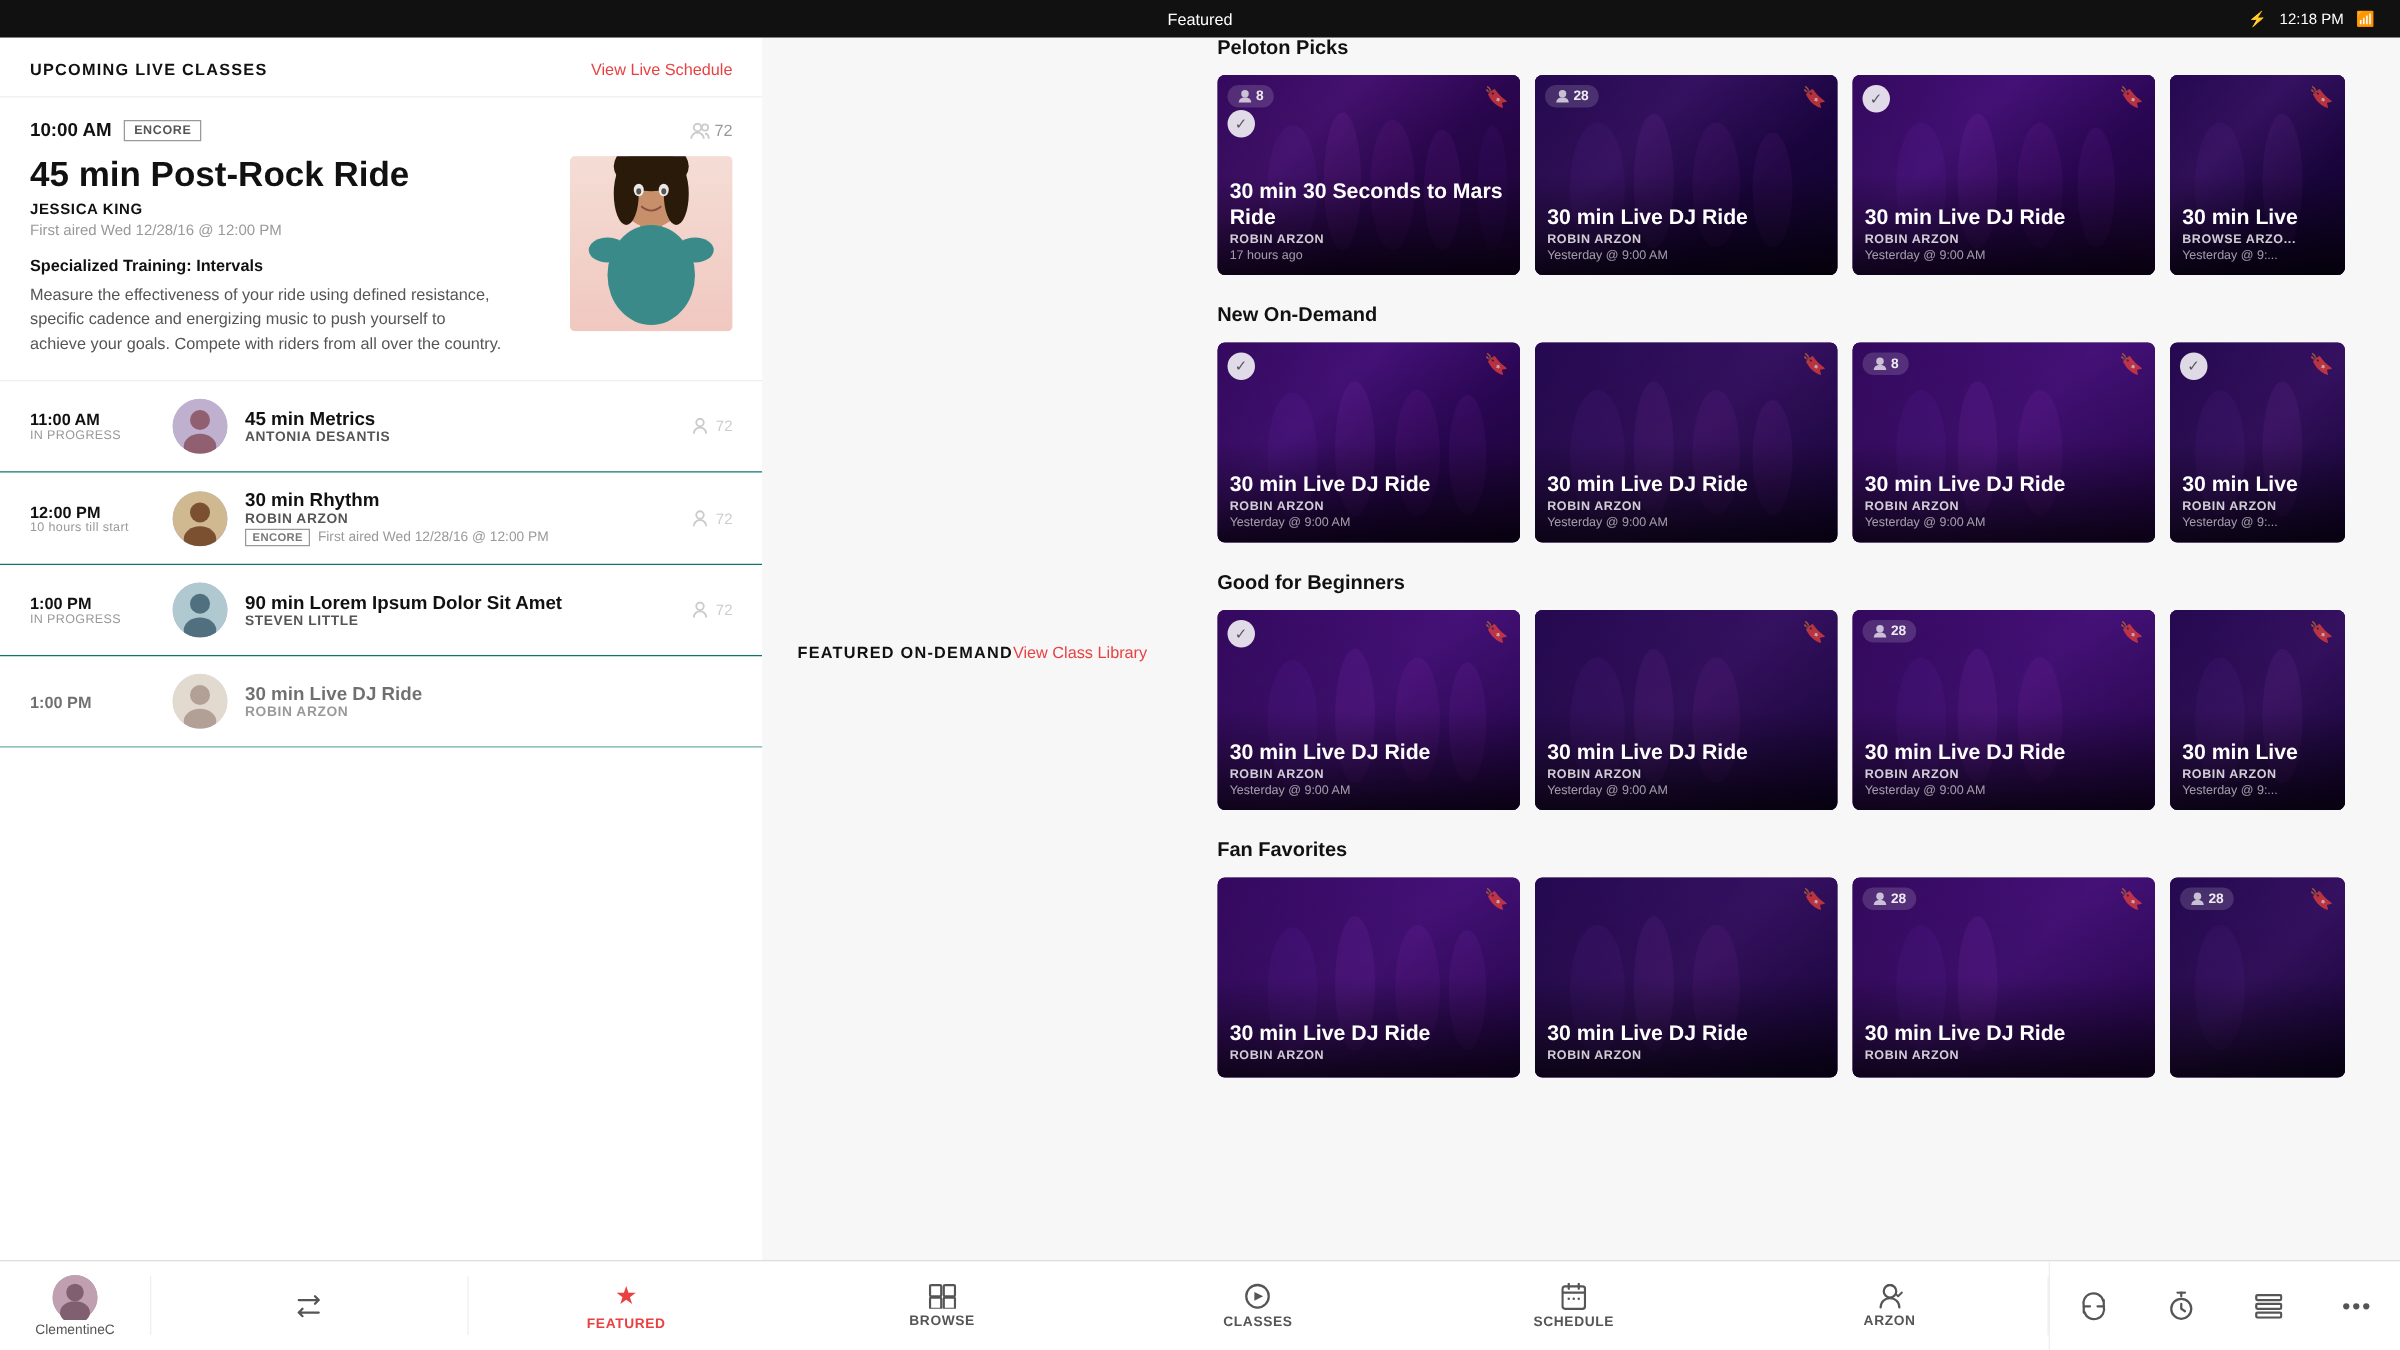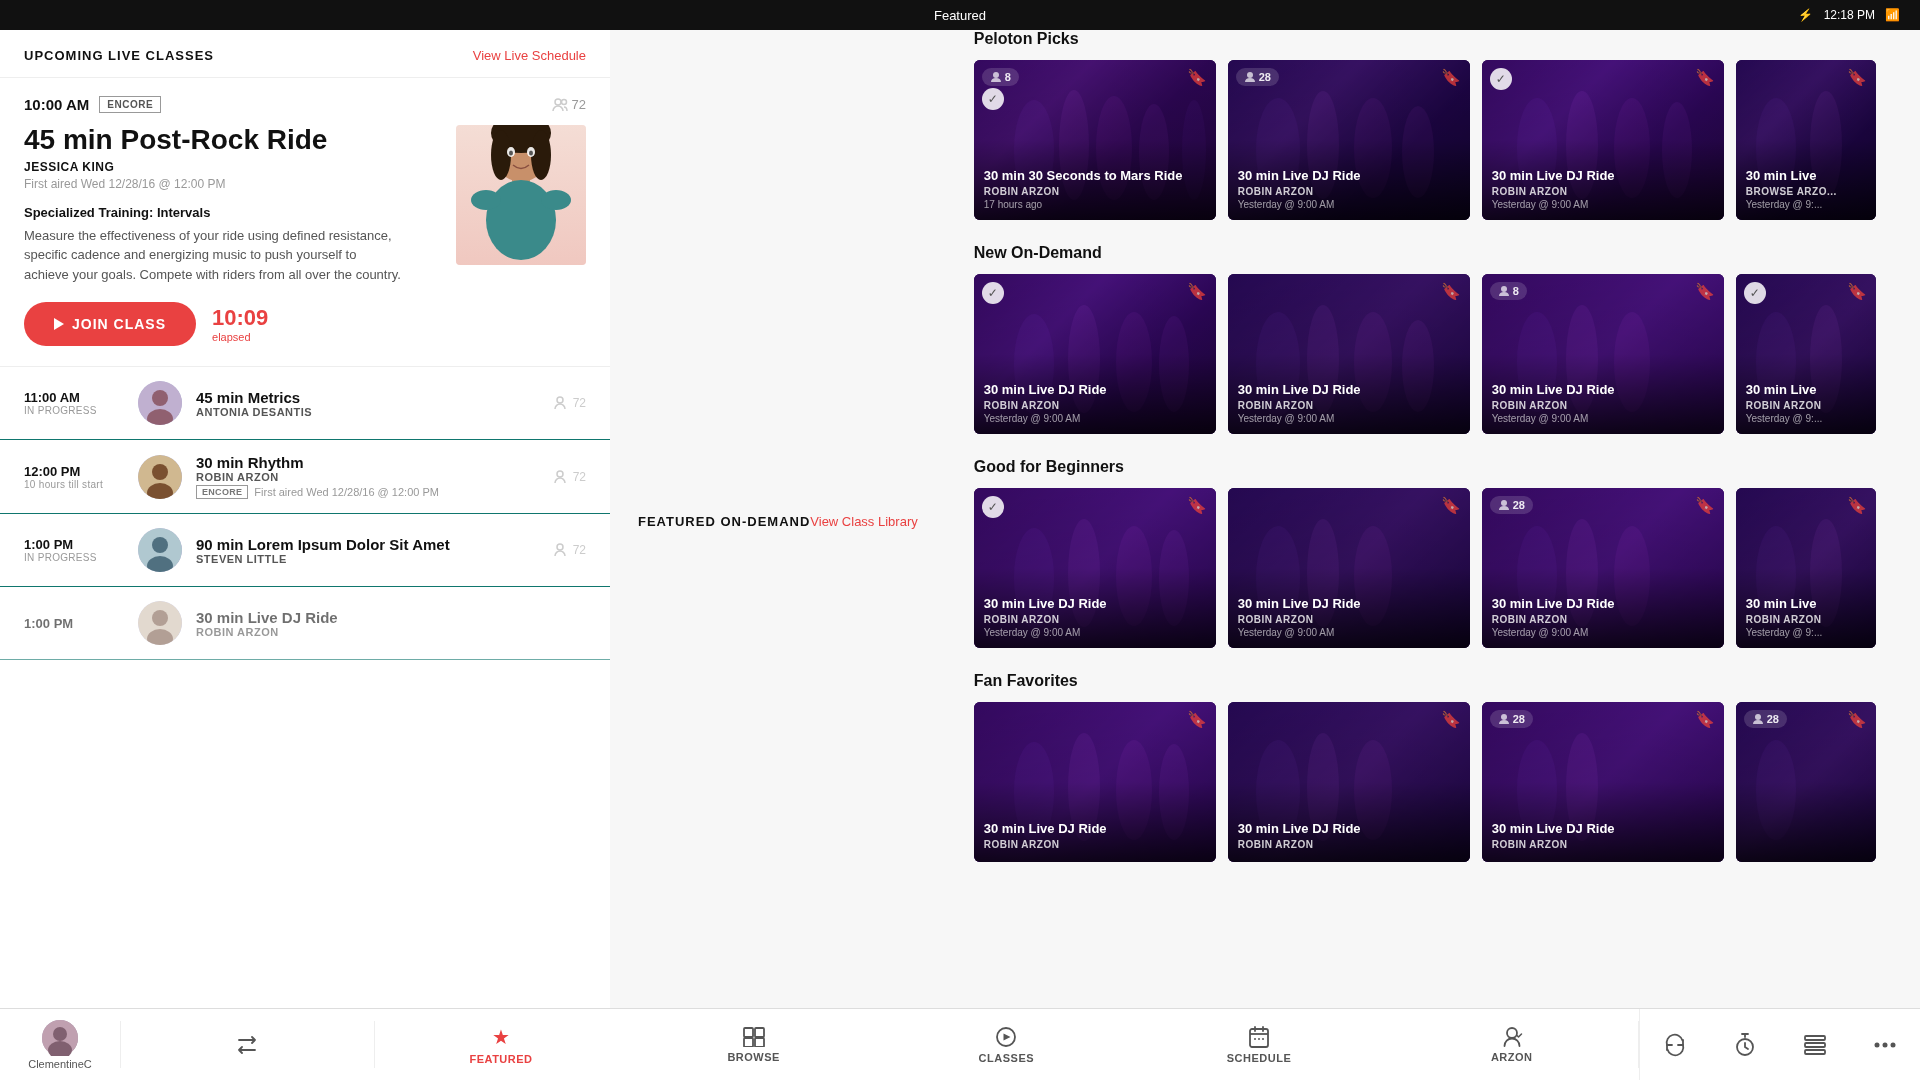--- a/index.html
+++ b/index.html
@@ -356,21 +356,21 @@
       background: linear-gradient(to top, rgba(0,0,0,0.8) 0%, rgba(0,0,0,0.2) 50%, rgba(0,0,0,0.1) 100%);
     }
     .class-card-content {
       position: absolute;
       bottom: 0;
       left: 0;
       right: 0;
       padding: 10px 10px 10px;
     }
     .card-class-name {
-      font-size: 13px;
+      font-size: 17px;
       font-weight: 700;
       color: #fff;
       line-height: 1.2;
       margin-bottom: 2px;
     }
     .card-instructor {
       font-size: 10px;
       font-weight: 600;
       color: rgba(255,255,255,0.8);
       letter-spacing: 0.5px;
@@ -527,30 +527,20 @@
         </div>
       </div>
 
       <div class="featured-class-body">
         <div class="featured-class-info">
           <div class="class-title">45 min Post-Rock Ride</div>
           <div class="instructor-name">JESSICA KING</div>
           <div class="first-aired">First aired Wed 12/28/16 @ 12:00 PM</div>
           <div class="training-label">Specialized Training: Intervals</div>
           <div class="class-description">Measure the effectiveness of your ride using defined resistance, specific cadence and energizing music to push yourself to achieve your goals. Compete with riders from all over the country.</div>
-          <div class="join-row">
-            <button class="join-btn">
-              <div class="play-icon"></div>
-              <span>JOIN CLASS</span>
-            </button>
-            <div class="elapsed-time">
-              <span class="elapsed-clock">10:09</span>
-              <span class="elapsed-label">elapsed</span>
-            </div>
-          </div>
         </div>
         <div class="instructor-photo">
           <svg viewBox="0 0 130 160" width="130" height="160">
             <defs>
               <linearGradient id="bg1" x1="0" y1="0" x2="0" y2="1">
                 <stop offset="0%" stop-color="#f5e0d8"></stop>
                 <stop offset="100%" stop-color="#f0c8c0"></stop>
               </linearGradient>
             </defs>
             <rect width="130" height="160" fill="url(#bg1)"></rect>

